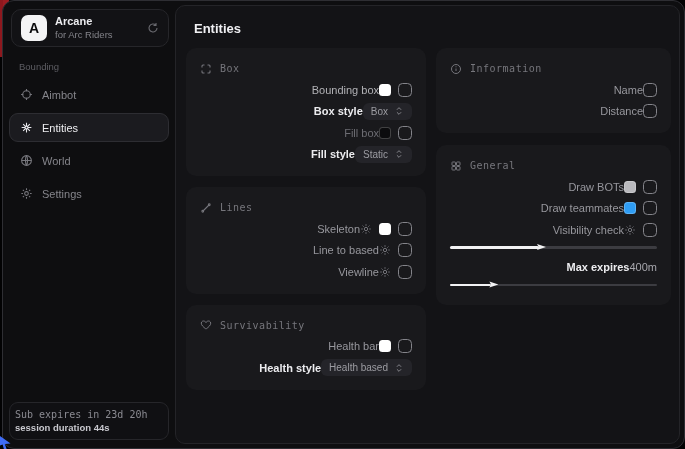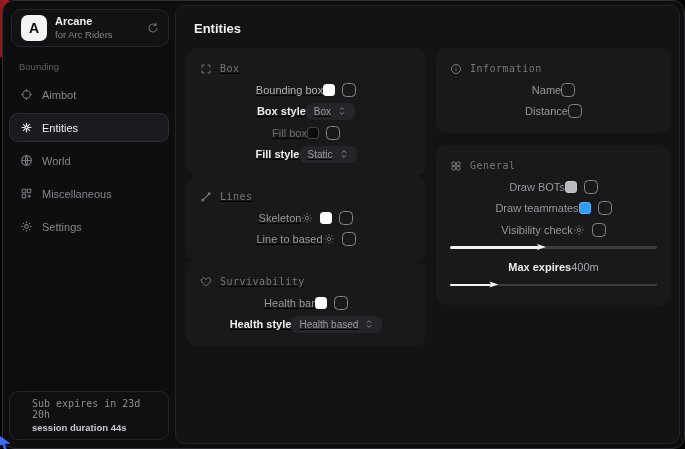--- a/index.html
+++ b/index.html
@@ -27,39 +27,39 @@
   .logo-card .icon { color:#6a6a70; display:flex; }
 
   .cat-label { color:#5d5d63; font-size:9.5px; margin:14px 0 6px 12px; }
 
   .nav-item { display:flex; align-items:center; gap:9px; margin:2px 2px; padding:7px 10px;
     border:1px solid transparent; border-radius:9px; color:#85858b; font-size:11px; cursor:pointer; }
   .nav-item .nicon { display:flex; color:#77777d; }
   .nav-item.active { background:#1b1b1f; border-color:#2d2d32; color:#ededf0; }
   .nav-item.active .nicon { color:#e8e8ec; }
 
-  .foot-card { margin:auto 2px 2px 2px; padding:6px 22px; border:1px solid #26262a; border-radius:9px;
+  .foot-card { margin:auto 2px 2px 2px; padding:6px 5px; border:1px solid #26262a; border-radius:9px;
     background:#101013; }
   .foot-line1 { color:#8b8b92; font-size:10px; font-family:"DejaVu Sans Mono", monospace; }
   .foot-line2 { color:#c9c9cf; font-size:9.5px; font-weight:bold; margin-top:2px; }
 
   
   .main { flex:1; margin:4px 4px 4px 0; background:#131316; border:1px solid #242428;
     border-radius:10px; padding:12px 10px; overflow:hidden; }
   .page-title { color:#f0f0f3; font-size:13px; font-weight:bold; margin:3px 0 12px 8px; }
   .columns { display:flex; gap:10px; }
-  .col-left { width:240px; flex:0 0 240px; display:flex; flex-direction:column; gap:0;text-decoration:underline; }
+  .col-left { width:240px; flex:0 0 240px; display:flex; flex-direction:column; gap:11px; }
   .col-right { width:235px; flex:0 0 235px; display:flex; flex-direction:column; gap:12px; }
 
   .card { background:#19191c; border-radius:10px; padding:10px 14px 11px 14px; }
   .sec-head { display:flex; align-items:center; gap:8px; color:#76767c; font-size:10px;
     font-family:"DejaVu Sans Mono", monospace; letter-spacing:0.5px; height:21px; }
   .sec-head .sicon { display:flex; color:#76767c; }
 
-  .row { display:flex; align-items:center; justify-content:center; height:21.5px; }
+  .row { display:flex; align-items:center; justify-content:flex-end; height:21.5px; }
   .lbl { font-size:11px; color:#97979d; }
   .lbl.bright { color:#ececef; font-weight:bold; }
   .lbl.mid { color:#b2b2b6; }
   .lbl.dim { color:#6d6d73; }
   .controls { display:flex; align-items:center; gap:7px; }
   .gicon { display:flex; color:#74747a; cursor:pointer; }
 
   .swatch { width:12px; height:12px; border-radius:3.5px; border:1px solid rgba(255,255,255,0.22);
     cursor:pointer; }
   .checkbox { width:14px; height:14px; border-radius:4.5px; border:1.6px solid #84848a;
@@ -129,31 +129,20 @@
     <div class="nav-item">
       <span class="nicon">
         <svg viewBox="0 0 24 24" width="13" height="13" fill="none" stroke="currentColor" stroke-width="2">
             <circle cx="12" cy="12" r="9"></circle>
             <path d="M3 12h18M12 3c2.5 2.5 2.5 15.5 0 18M12 3c-2.5 2.5-2.5 15.5 0 18"></path>
           </svg>
       </span>
       <span>World</span>
     </div>
 
-    <div class="nav-item">
-      <span class="nicon">
-        <svg viewBox="0 0 24 24" width="13" height="13" fill="none" stroke="currentColor" stroke-width="2">
-            <rect x="4" y="4" width="6.5" height="6.5" rx="1"></rect>
-            <rect x="13.5" y="4" width="6.5" height="6.5" rx="1"></rect>
-            <rect x="4" y="13.5" width="6.5" height="6.5" rx="1"></rect>
-            <path d="M14 16.8h6M17 13.8v6"></path>
-          </svg>
-      </span>
-      <span>Miscellaneous</span>
-    </div>
 
     <div class="nav-item">
       <span class="nicon">
         <svg viewBox="0 0 24 24" width="13" height="13" fill="none" stroke="currentColor" stroke-width="2">
             <circle cx="12" cy="12" r="3.4"></circle>
             <path d="M12 2.5v3M12 18.5v3M2.5 12h3M18.5 12h3M5.2 5.2l2.1 2.1M16.7 16.7l2.1 2.1M18.8 5.2l-2.1 2.1M7.3 16.7l-2.1 2.1"></path>
           </svg>
       </span>
       <span>Settings</span>
     </div>
@@ -247,20 +236,32 @@
             <span class="controls">
               <span class="gicon">
                 <svg viewBox="0 0 24 24" width="12" height="12" fill="none" stroke="currentColor" stroke-width="2">
                     <circle cx="12" cy="12" r="3.4"></circle>
                     <path d="M12 2.5v3M12 18.5v3M2.5 12h3M18.5 12h3M5.2 5.2l2.1 2.1M16.7 16.7l2.1 2.1M18.8 5.2l-2.1 2.1M7.3 16.7l-2.1 2.1"></path>
                   </svg>
               </span>
               <span class="checkbox"></span>
             </span>
           </div>
+          <div class="row">
+            <span class="lbl">Viewline</span>
+            <span class="controls">
+              <span class="gicon">
+                <svg viewBox="0 0 24 24" width="12" height="12" fill="none" stroke="currentColor" stroke-width="2">
+                    <circle cx="12" cy="12" r="3.4"></circle>
+                    <path d="M12 2.5v3M12 18.5v3M2.5 12h3M18.5 12h3M5.2 5.2l2.1 2.1M16.7 16.7l2.1 2.1M18.8 5.2l-2.1 2.1M7.3 16.7l-2.1 2.1"></path>
+                  </svg>
+              </span>
+              <span class="checkbox"></span>
+            </span>
+          </div>
         </section>
 
         <section class="card">
           <div class="sec-head">
             <span class="sicon">
               <svg viewBox="0 0 24 24" width="12" height="12" fill="none" stroke="currentColor" stroke-width="2">
                   <path d="M12 20s-7.2-4.8-9-9.2C1.6 7 3.8 4 7 4c2.2 0 4 1.2 5 3 1-1.8 2.8-3 5-3 3.2 0 5.4 3 4 6.8-1.8 4.4-9 9.2-9 9.2z"></path>
                 </svg>
             </span>
             <span>Survivability</span>

